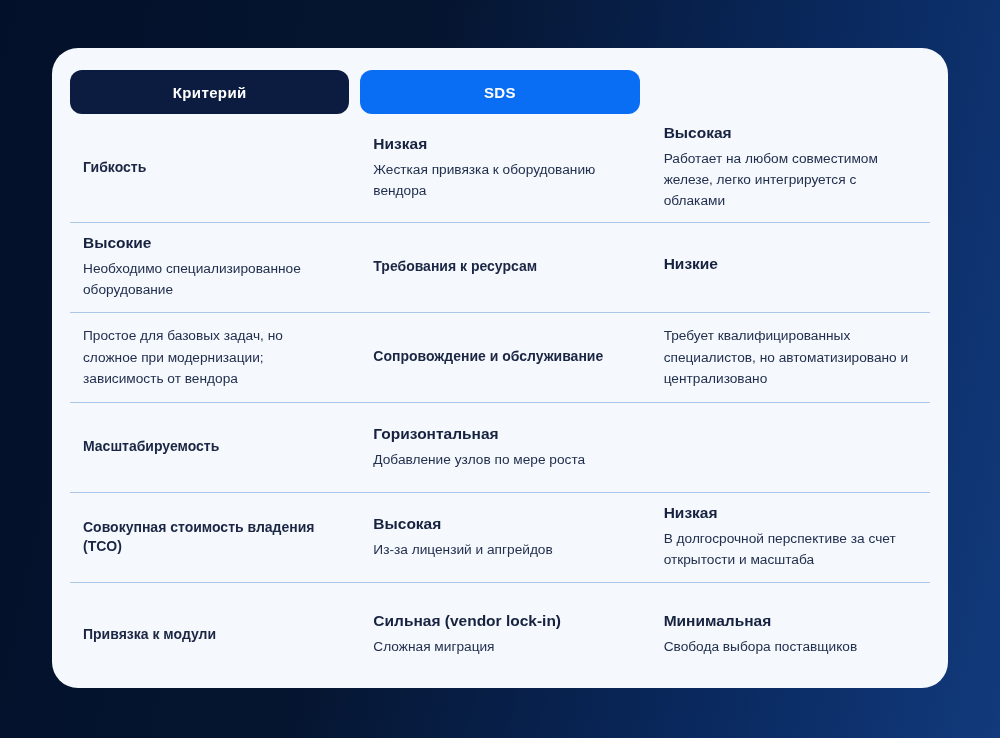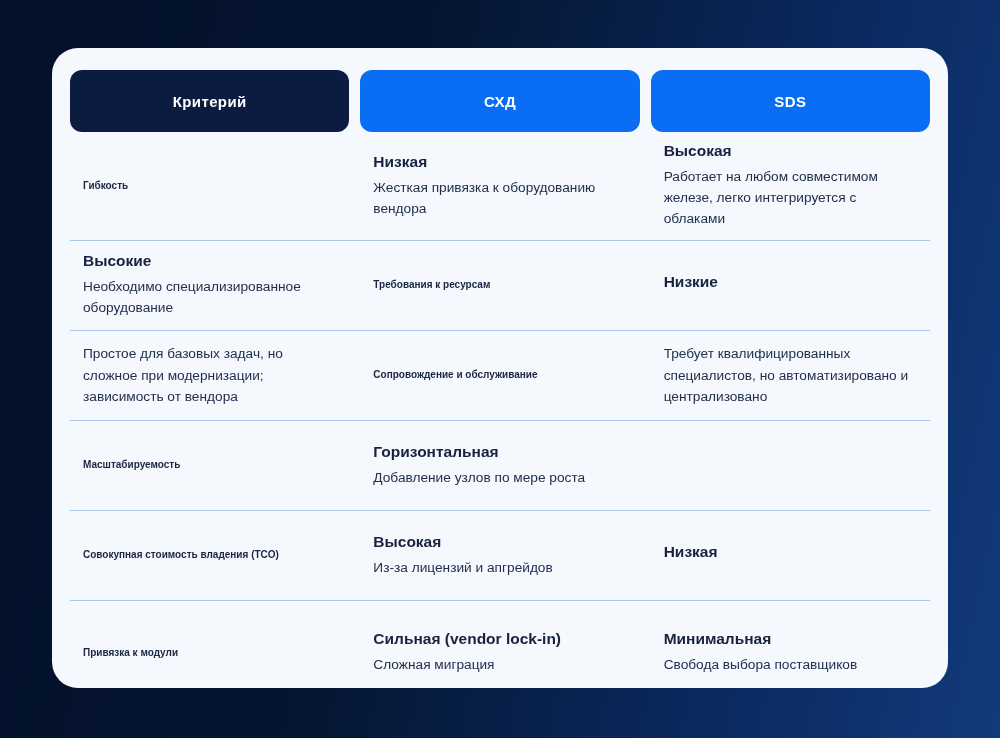--- a/index.html
+++ b/index.html
@@ -17,21 +17,21 @@
     left: 52px; top: 48px;
     width: 896px; height: 640px;
     background: #f5f8fd;
     border-radius: 26px;
     padding: 22px 18px 0 18px;
   }
   .header-row {
     display: grid;
     grid-template-columns: 1fr 1fr 1fr;
     gap: 11px;
-    height: 62px;
+    height: 44px;
   }
   .pill {
     border-radius: 12px;
     display: flex; align-items: center; justify-content: center;
     color: #ffffff;
     font-weight: 700;
     font-size: 15px;
     letter-spacing: 0.4px;
   }
   .pill-dark { background: #0c1c40; }
@@ -44,21 +44,21 @@
     min-height: 90px;
     align-items: center;
     border-bottom: 1px solid #a9c7e8;
     padding: 10px 0;
   }
   .row:first-child { min-height: 98px; }
   .row:last-child { border-bottom: none; min-height: 104px; }
   .cell { padding: 0 14px 0 13px; }
   .criterion {
     font-weight: 700;
-    font-size: 10px;
+    font-size: 14px;
     color: #1a2643;
     line-height: 1.4;
   }
   .val-title {
     font-weight: 700;
     font-size: 15.5px;
     color: #16223f;
     margin-bottom: 6px;
   }
   .val-title:empty { display: none; margin: 0; }
@@ -69,21 +69,20 @@
   }
 </style>
 </head>
 <body>
 
 <div class="bg">
   <div class="card">
 
     <div class="header-row">
       <div class="pill pill-dark">Критерий</div>
-      <div class="pill pill-blue">СХД</div>
       <div class="pill pill-blue">SDS</div>
     </div>
 
     <div class="rows">
 
       <div class="row">
         <div class="cell criterion">Гибкость</div>
         <div class="cell value">
           <div class="val-title">Низкая</div>
           <div class="val-desc">Жесткая привязка к оборудованию вендора</div>
@@ -126,20 +125,21 @@
       </div>
 
       <div class="row">
         <div class="cell criterion">Совокупная стоимость владения (TCO)</div>
         <div class="cell value">
           <div class="val-title">Высокая</div>
           <div class="val-desc">Из-за лицензий и апгрейдов</div>
         </div>
         <div class="cell value">
           <div class="val-title">Низкая</div>
+          <div class="val-desc">В долгосрочной перспективе за счет открытости и масштаба</div>
         </div>
       </div>
 
       <div class="row">
         <div class="cell criterion">Привязка к модули</div>
         <div class="cell value">
           <div class="val-title">Сильная (vendor lock-in)</div>
           <div class="val-desc">Сложная миграция</div>
         </div>
         <div class="cell value">

